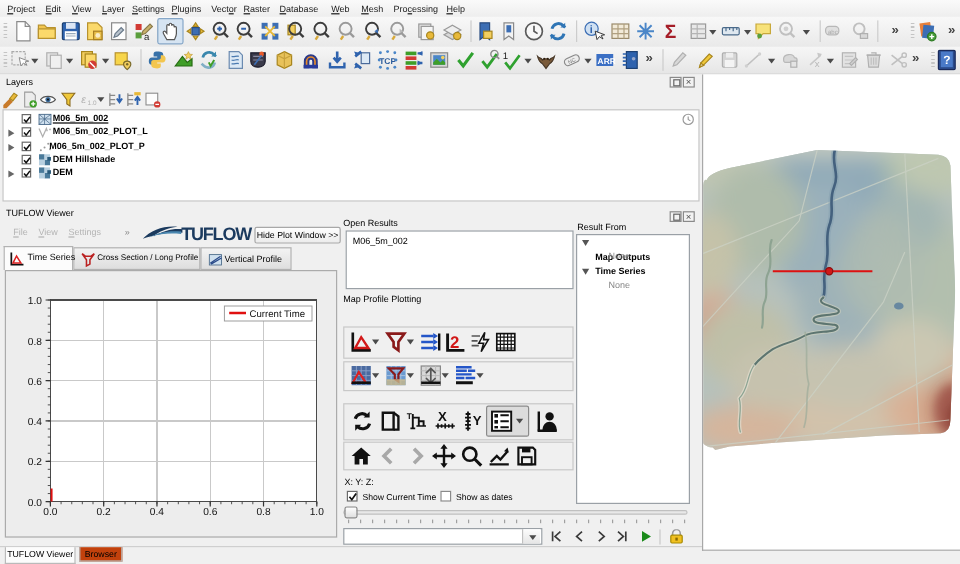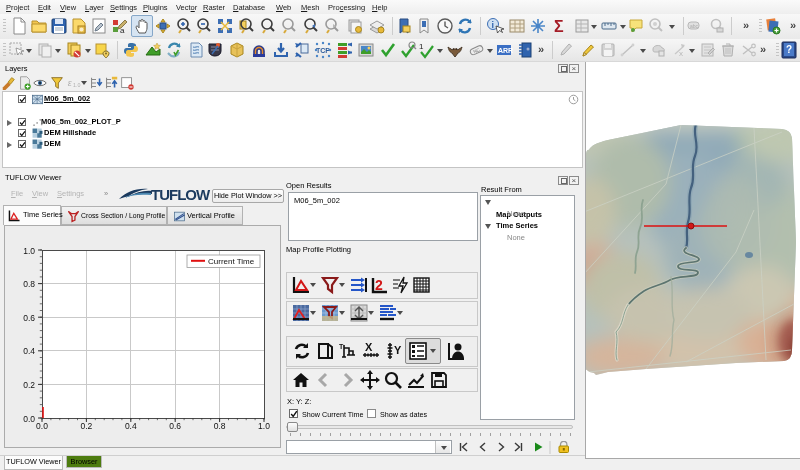--- a/index.html
+++ b/index.html
@@ -431,20 +431,31 @@
       </svg>
       <div class="a" style="left:0;top:3px;height:12px;width:100%;font-weight:bold">
         <span class="cb" style="left:15px;top:0px"><svg width="7" height="7" viewBox="0 0 10 10">
             <path d="M1.5 5l2.5 3 4.5-6" stroke="#111" stroke-width="1.8" fill="none"></path>
           </svg></span>
         <svg class="a" style="left:28px;top:-2px" width="13" height="13" viewBox="0 0 17 17">
           <rect x="2" y="3" width="13" height="11" fill="#cfe0ee" stroke="#4a6a8a"></rect>
           <path d="M2 8h13M8 3v11M2 3l6 5M8 8l7-5M2 14l6-6M8 8l7 6" stroke="#4a6a8a" stroke-width=".8"></path>
         </svg>
         <span class="a" style="left:41px;top:-1px;text-decoration:underline;">M06_5m_002</span>
+      </div>
+      <div class="a" style="left:0;top:14px;height:12px;width:100%;font-weight:bold">
+        <span class="exp" style="left:4px;top:2px"></span>
+        <span class="cb" style="left:15px;top:0px"><svg width="7" height="7" viewBox="0 0 10 10">
+            <path d="M1.5 5l2.5 3 4.5-6" stroke="#111" stroke-width="1.8" fill="none"></path>
+          </svg></span>
+        <svg class="a" style="left:28px;top:-2px" width="13" height="13" viewBox="0 0 17 17">
+          <path d="M2 4l4 9 4-9 1 3" fill="none" stroke="#b0b0b0" stroke-width="1.4"></path>
+          <circle cx="14" cy="5" r="1" fill="#b0b0b0"></circle>
+        </svg>
+        <span class="a" style="left:41px;top:-1px;">M06_5m_002_PLOT_L</span>
       </div>
       <div class="a" style="left:0;top:26px;height:12px;width:100%;font-weight:bold">
         <span class="exp" style="left:4px;top:2px"></span>
         <span class="cb" style="left:15px;top:0px"><svg width="7" height="7" viewBox="0 0 10 10">
             <path d="M1.5 5l2.5 3 4.5-6" stroke="#111" stroke-width="1.8" fill="none"></path>
           </svg></span>
         <svg class="a" style="left:28px;top:-2px" width="13" height="13" viewBox="0 0 17 17">
           <circle cx="4" cy="12" r="1.1" fill="#9a9a9a"></circle>
           <circle cx="8" cy="9" r="1.1" fill="#9a9a9a"></circle>
           <circle cx="12" cy="5" r="1.1" fill="#9a9a9a"></circle>
@@ -803,21 +814,21 @@
       <path d="M63.5 2v8" stroke="#3a3a3a" stroke-width="1.4"></path>
       <path d="M77 1.5l7.5 4.5-7.5 4.5z" fill="#1a8a1a"></path>
       <path d="M92 0v13" stroke="#c8c8c8"></path>
       <path d="M102.5 5V3.5a3.2 3.2 0 016.4 0V5" fill="none" stroke="#9a9a9a" stroke-width="1.3"></path>
       <rect x="101" y="5" width="9.5" height="6.5" rx="1" fill="#f0c020" stroke="#a88a00"></rect>
       <rect x="104.8" y="7" width="2" height="2.5" fill="#8a6a00"></rect>
     </svg>
   </div>
 <div class="a" style="left:0;top:455px;width:800px;height:15px;background:#f0f0f0;border-top:1px solid #cfcfcf">
     <div class="a" style="left:4px;top:0;width:59px;height:14px;background:#fcfcfc;border:1px solid #bababa;border-top:none;font-size:7.3px;text-align:center;line-height:12px">TUFLOW Viewer</div>
-    <div class="a" style="left:66px;top:0;width:36px;height:12px;background:#4d7c0f;border:1px solid #bababa;border-top:none;font-size:7.3px;text-align:center;line-height:11px">Browser</div>
+    <div class="a" style="left:66px;top:0;width:36px;height:12px;background:#c2410c;border:1px solid #bababa;border-top:none;font-size:7.3px;text-align:center;line-height:11px">Browser</div>
   </div>
 <div class="a" style="left:585px;top:62px;width:215px;height:397px;background:#fff;border-left:1px solid #a8a8a8;border-bottom:1px solid #a8a8a8"><svg width="213" height="396" viewBox="0 0 213 396">
 <defs>
 <filter id="bl" x="-40%" y="-40%" width="180%" height="180%">
           <feGaussianBlur stdDeviation="9"></feGaussianBlur>
         </filter>
         <filter id="bl2" x="-60%" y="-60%" width="220%" height="220%">
           <feGaussianBlur stdDeviation="4"></feGaussianBlur>
         </filter>
 <clipPath id="ras">

